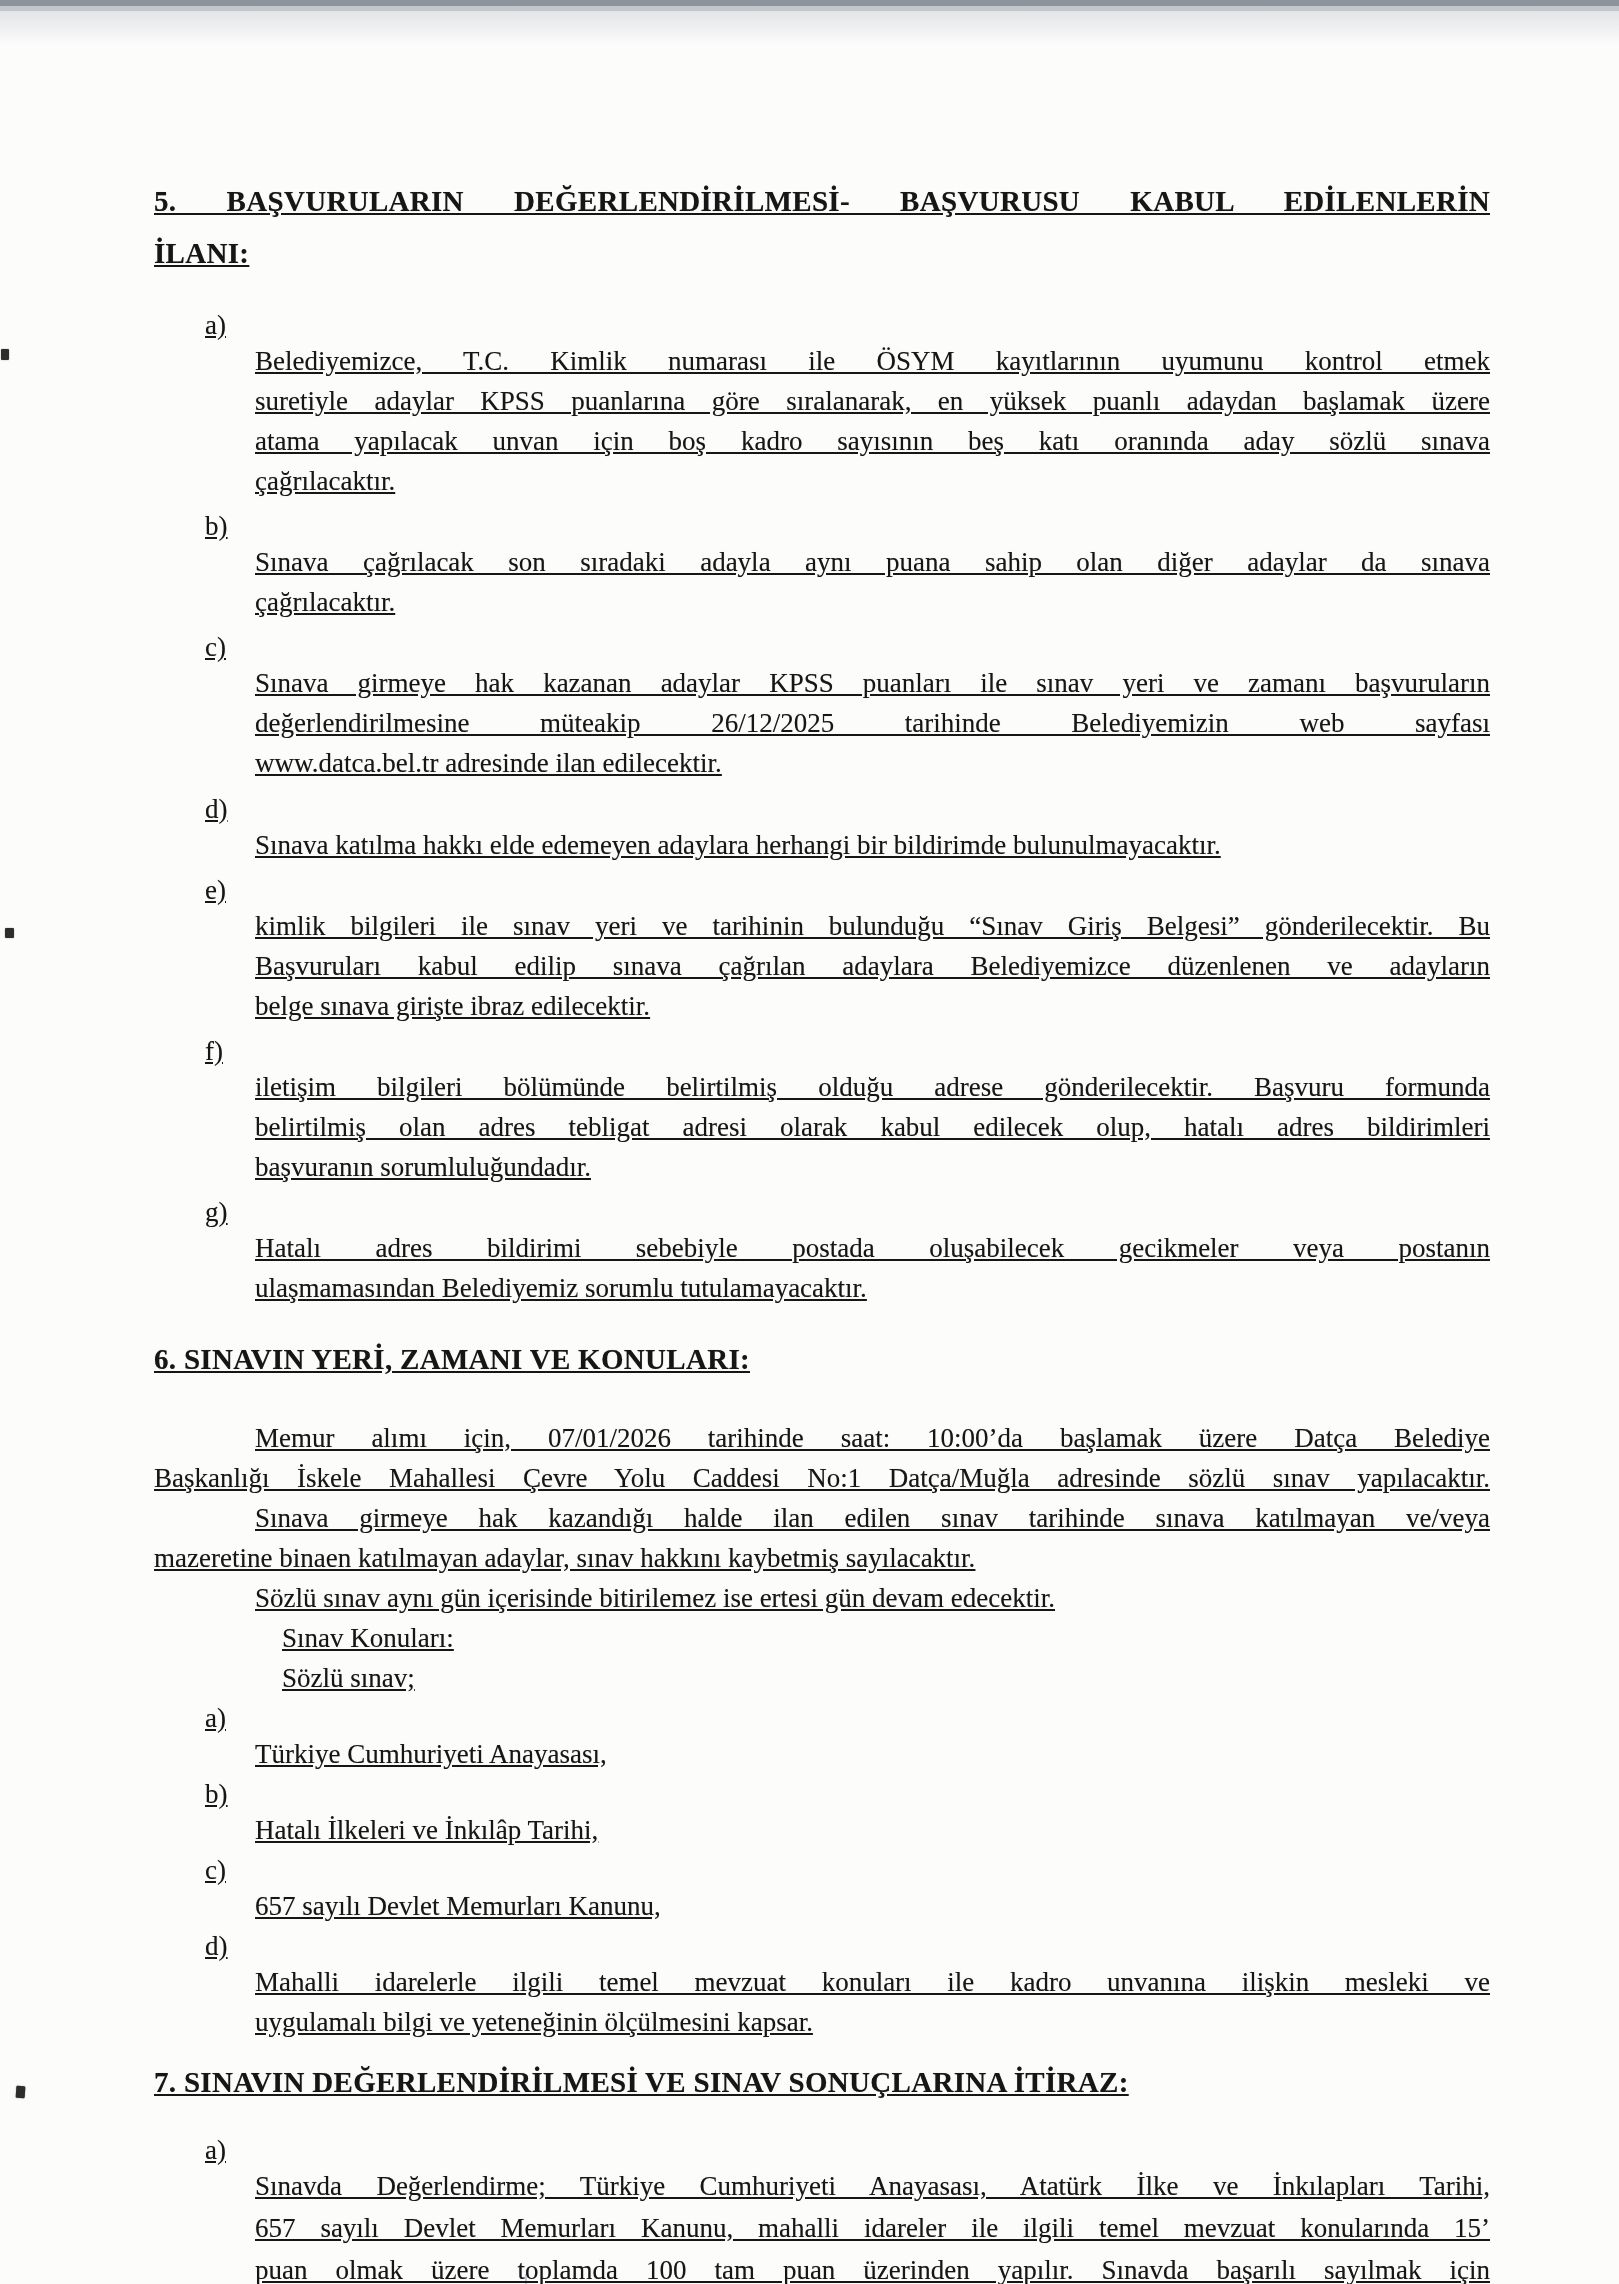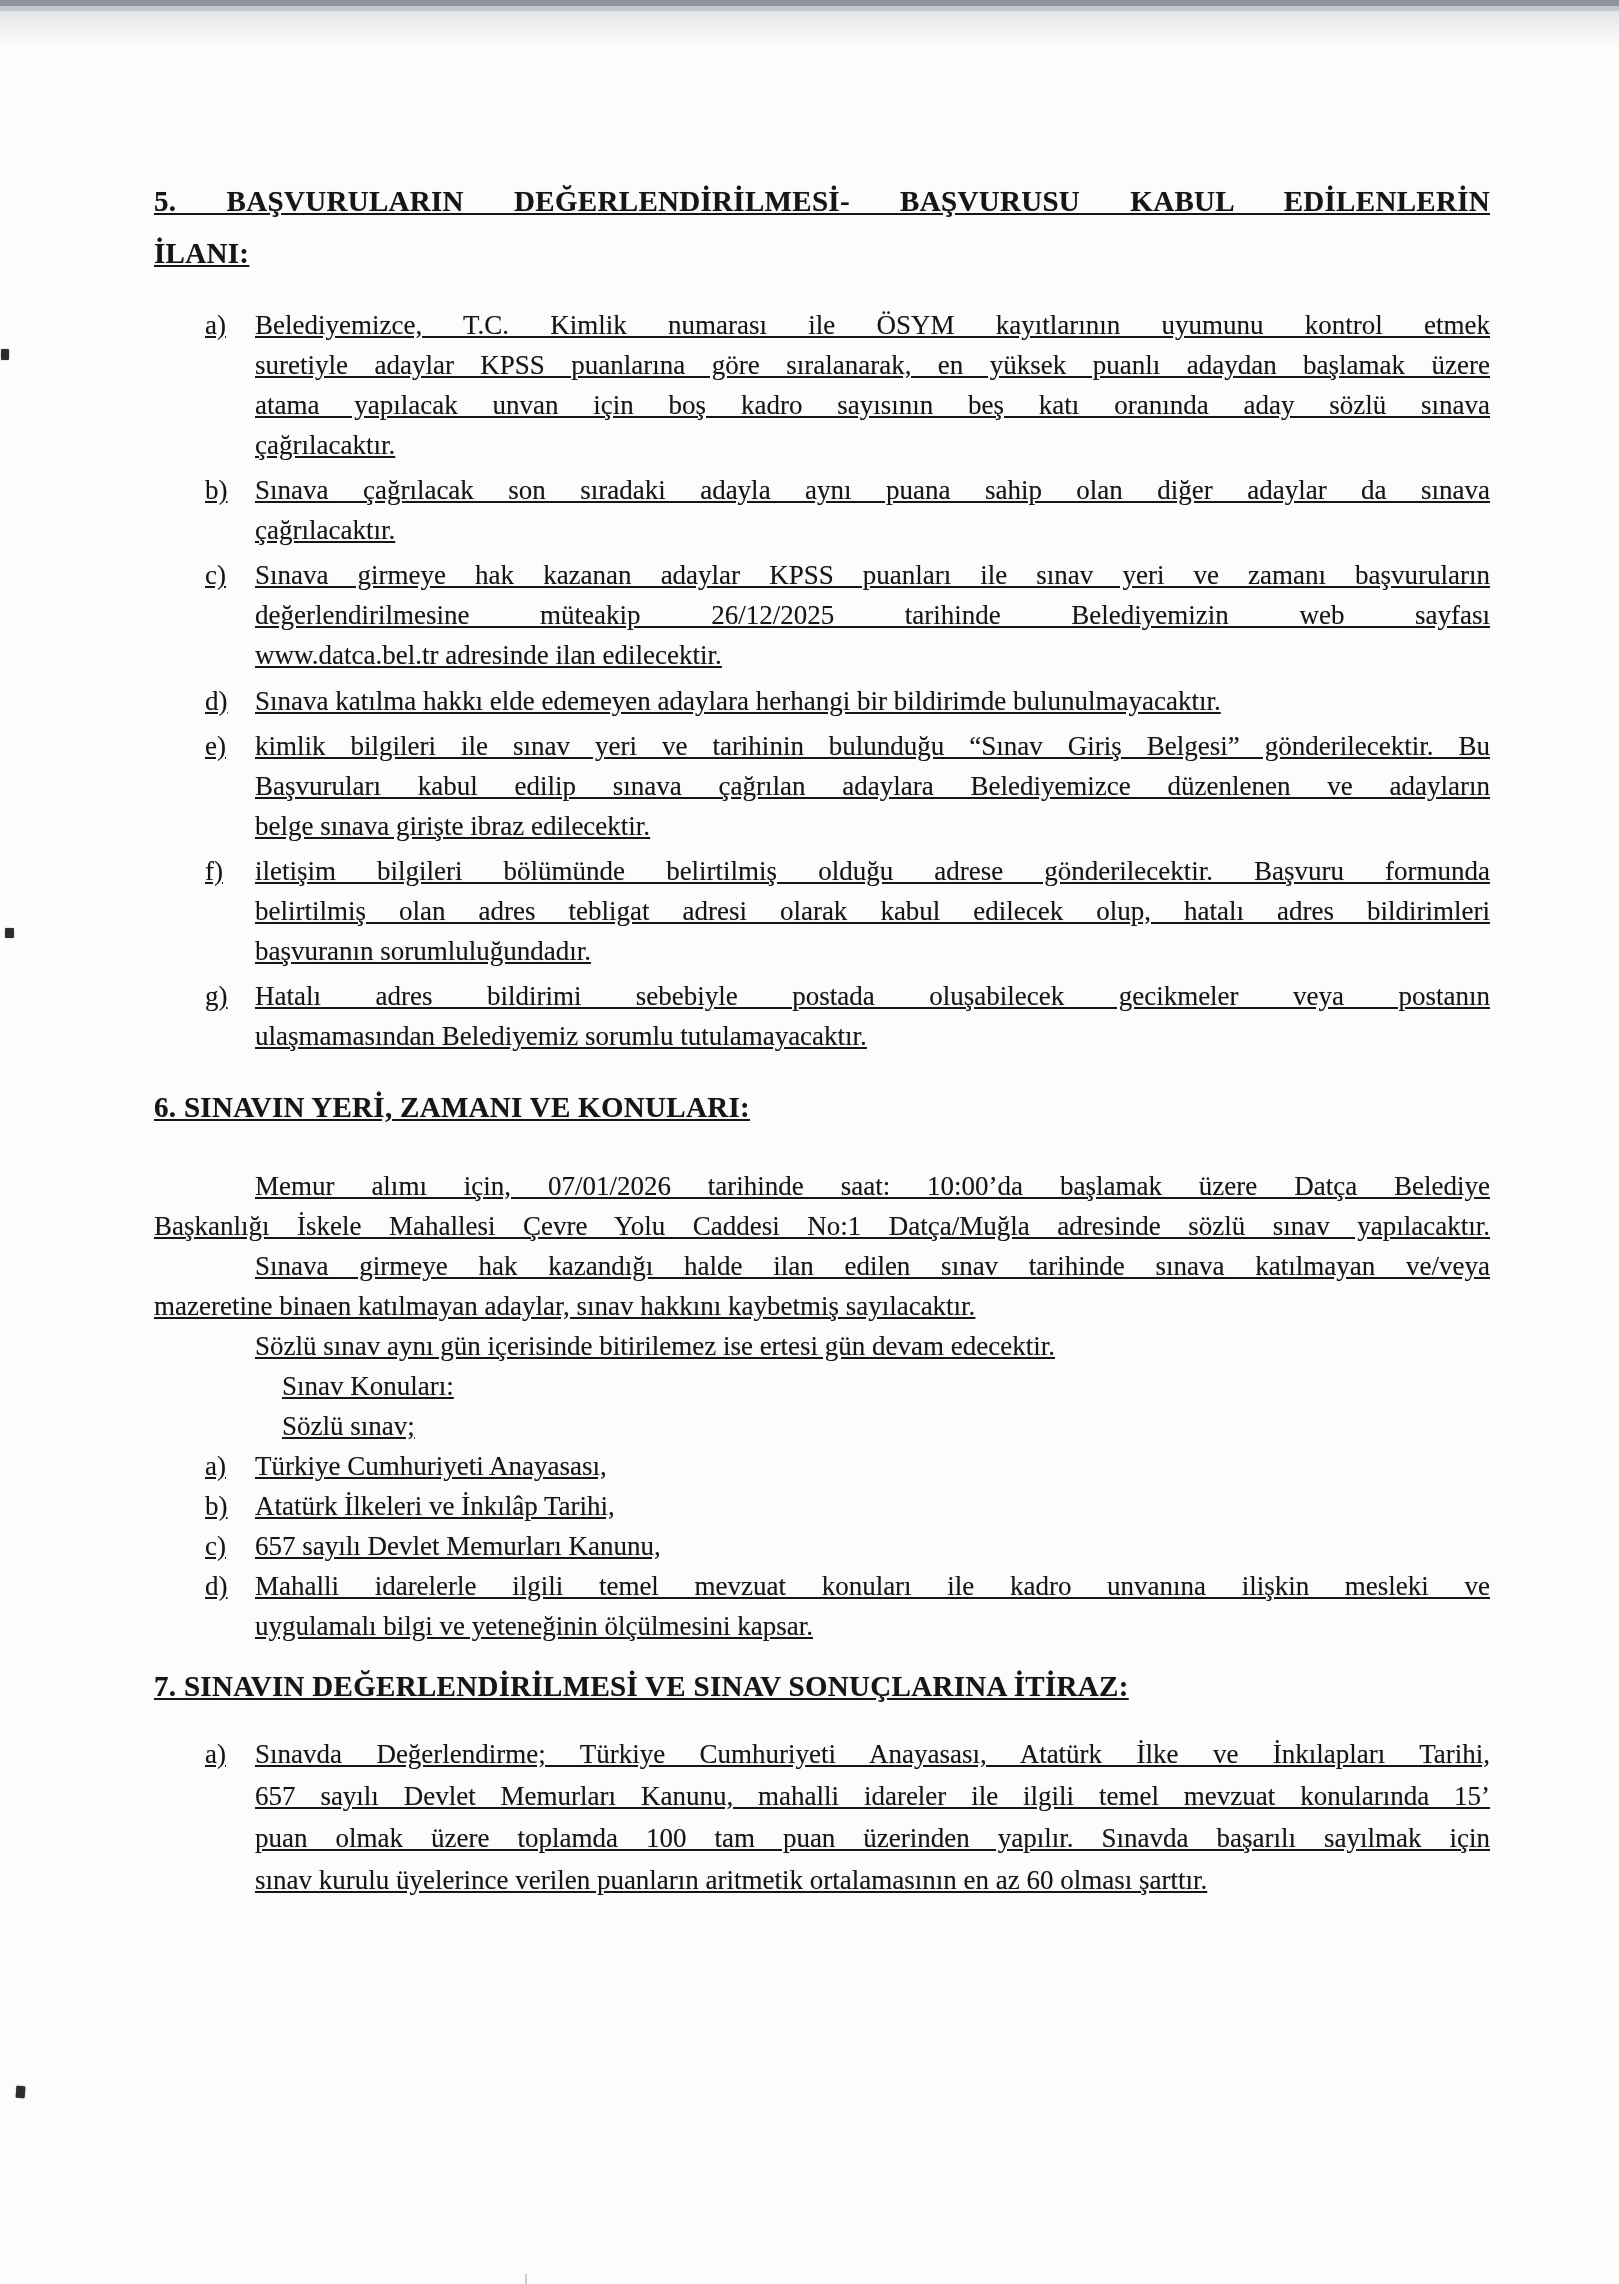--- a/index.html
+++ b/index.html
@@ -30,21 +30,21 @@
   .lh65{line-height:42px;}
   .j{text-align:justify;text-align-last:justify;}
   .l{text-align:center;text-align-last:left;}
   .ind{padding-left:101px;}
   .ind2{padding-left:128px;}
 
   .item{display:flex;margin:0 0 5.2px 51px;}
   .item.t0{margin-bottom:0;}
   .lab{flex:0 0 50px;font-size:27px;line-height:40px;text-shadow:0 0 0.7px rgba(10,10,10,.35);}
   .lab.lh65{line-height:42px;}
-  .itx{flex:1 1 auto;min-width:0;}
+  .itx{flex:1 1 auto;min-width:0;margin-top:36px;}
 
   .sp40{height:26px;} .sp30{height:19.6px;} .sp50{height:33px;}
   .sp22{height:14.3px;} .sp32{height:21px;}
 </style>
 </head>
 <body>
 
 <div class="page">
   <div class="scan-band"></div>
   <div class="scan-band2"></div>
@@ -144,21 +144,21 @@
 
       <div class="item t0">
         <span class="lab">a)</span>
         <div class="itx">
           <div class="ln l">Türkiye Cumhuriyeti Anayasası,</div>
         </div>
       </div>
       <div class="item t0">
         <span class="lab">b)</span>
         <div class="itx">
-          <div class="ln l">Atatürk İlkeleri ve İnkılâp Tarihi,</div>
+          <div class="ln l">Hatalı İlkeleri ve İnkılâp Tarihi,</div>
         </div>
       </div>
       <div class="item t0">
         <span class="lab">c)</span>
         <div class="itx">
           <div class="ln l">657 sayılı Devlet Memurları Kanunu,</div>
         </div>
       </div>
       <div class="item t0">
         <span class="lab">d)</span>

